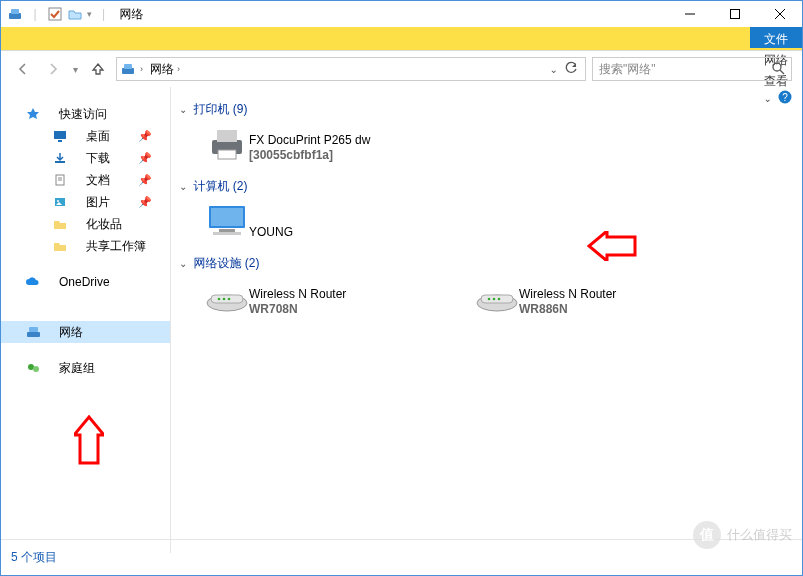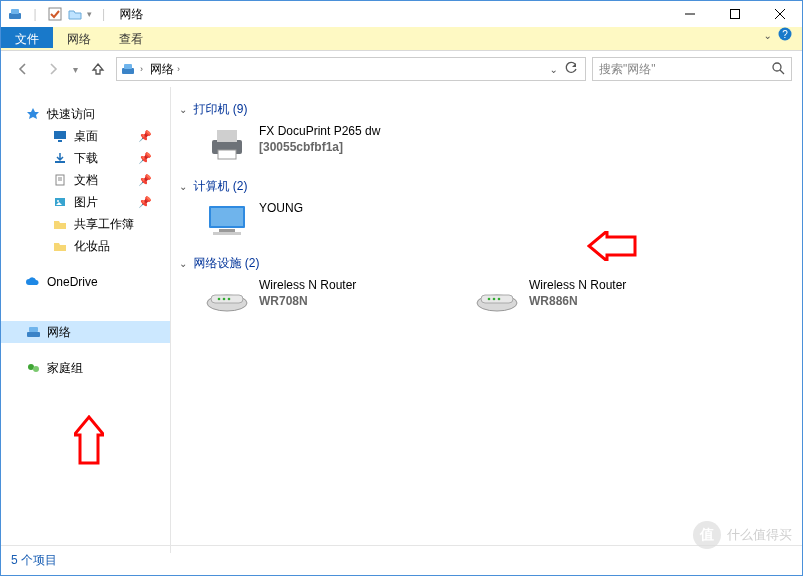--- a/index.html
+++ b/index.html
@@ -6,21 +6,21 @@
   body { margin: 0; width: 803px; height: 576px; background: #fff; overflow: hidden; font-size: 12px; color: #000; border: 1px solid #4a90d9; position: relative; }
 
   
   .titlebar { height: 26px; display: flex; align-items: center; padding: 0 0 0 6px; background: #fff; }
   .titlebar .tb-left { display: flex; align-items: center; gap: 4px; flex: 1; }
   .titlebar .tb-icon svg { display:block; }
   .titlebar .winbtns { display: flex; }
   .titlebar .winbtn { width: 45px; height: 26px; display: flex; align-items: center; justify-content: center; }
 
   
-  .ribbon { height: 24px; display: flex; align-items: flex-start; border-bottom: 1px solid #d9d9d9; background:#fef9c3; }
+  .ribbon { height: 24px; display: flex; align-items: flex-end; border-bottom: 1px solid #d9d9d9; background:#fde047;flex-direction:column; }
   .ribbon .tab { padding: 4px 14px 0 14px; font-size: 12px; color: #333; display:flex; align-items:center; }
   .ribbon .tab.file { background: #1979ca; color: #fff; }
   .ribbon .spacer { flex: 1; }
   .ribbon .help { display: flex; align-items: center; gap: 6px; padding-right: 10px; color:#1979ca; }
   .ribbon .help .caret { font-size:10px; color:#555;}
 
   
   .navbar { height: 36px; display: flex; align-items: center; padding: 4px 10px; gap: 6px; }
   .navbtn { width: 24px; height: 24px; display:flex; align-items:center; justify-content:center; color:#555; border-radius:2px;}
   .navbtn.disabled { color: #bbb; }
@@ -28,38 +28,38 @@
   .addressbar { flex: 1; height: 24px; border: 1px solid #ccc; display: flex; align-items: center; padding: 0 3px; gap:4px;}
   .addr-seg { display:flex; align-items:center; gap:3px; padding:1px 3px;}
   .addr-caret { font-size:9px; color:#555;}
   .addr-right { margin-left:auto; display:flex; align-items:center; gap:6px; color:#555; padding-right:4px;}
   .searchbox { width: 200px; height: 24px; border: 1px solid #ccc; display:flex; align-items:center; padding:0 6px; color:#888;}
   .searchbox .sicon { margin-left:auto; color:#555;}
 
   
   .body { position:absolute; top:86px; bottom:22px; left:0; right:0; display:flex;}
   .sidebar { width: 170px; border-right: 1px solid #e5e5e5; padding-top: 16px; overflow:hidden;}
-  .tree-item { display:flex; align-items:center; height:22px; padding-left: 24px; gap:6px; white-space:nowrap;}
+  .tree-item { display:flex; align-items:center; height:22px; padding-left: 24px; gap:18px; white-space:nowrap;}
   .tree-item.child { padding-left: 51px; }
   .tree-item .pin { margin-left:auto; margin-right:18px; color:#7a7a7a; font-size:11px;}
   .tree-item.selected { background:#cce8ff;}
   .tree-gap { height: 14px; }
   .ico { width:16px; height:16px; display:inline-flex; align-items:center; justify-content:center;}
 
   .content { flex:1; padding: 10px 8px; overflow:auto; }
   .group-header { display:flex; align-items:center; gap:6px; color:#003399; font-size:12px; margin: 4px 0 6px 0;}
   .group-header .gcaret { font-size:10px; color:#555;}
   .group-items { display:flex; flex-wrap:wrap; gap: 10px 20px; padding-left: 26px; margin-bottom: 14px;}
-  .item { display:flex; align-items:flex-start; width: 250px; gap:10px;}
+  .item { display:flex; align-items:flex-end; width: 250px; }
   .item .bigico { width:44px; height:40px; display:flex; align-items:center; justify-content:center; flex-shrink:0;}
   .item .labels { display:flex; flex-direction:column; line-height:1.3;}
   .item .labels .l2 { color:#666;font-weight:bold;}
 
   
-  .statusbar { position:absolute; bottom:0; left:0; right:0; height:30px; border-top:1px solid #e5e5e5; display:flex; align-items:center; padding: 0 10px; color:#1a5fb4; font-size:12px;}
+  .statusbar { position:absolute; bottom:0; left:0; right:0; height:36px; border-top:1px solid #e5e5e5; display:flex; align-items:center; padding: 0 10px; color:#1a5fb4; font-size:12px;}
 
   
   .redarrow { position:absolute; pointer-events:none; }
 
   
   .watermark { position:absolute; right:10px; bottom:26px; display:flex; align-items:center; gap:6px; color:#bbb; font-size:13px; opacity:.7;}
   .watermark .wicon { width:28px; height:28px; border-radius:50%; background:#ddd; display:flex; align-items:center; justify-content:center; color:#fff; font-weight:bold; font-size:14px;}
 
 </style>
 </head>
@@ -227,29 +227,29 @@
         </span>
       <span>图片</span>
       <span class="pin">📌</span>
     </div>
     <div class="tree-item child">
       <span class="ico">
           <svg width="14" height="14">
             <path d="M1 4 h5 l1 2 h6 v6 h-12 z" fill="#f7d774"></path>
           </svg>
         </span>
+      <span>化妆品</span>
+    </div>
+    <div class="tree-item child">
+      <span class="ico">
+          <svg width="14" height="14">
+            <path d="M1 4 h5 l1 2 h6 v6 h-12 z" fill="#f7d774"></path>
+          </svg>
+        </span>
       <span>共享工作簿</span>
-    </div>
-    <div class="tree-item child">
-      <span class="ico">
-          <svg width="14" height="14">
-            <path d="M1 4 h5 l1 2 h6 v6 h-12 z" fill="#f7d774"></path>
-          </svg>
-        </span>
-      <span>化妆品</span>
     </div>
 
     <div class="tree-gap"></div>
     <div class="tree-item">
       <span class="ico">
           <svg width="16" height="12" viewBox="0 0 16 12">
             <path d="M4 9 a3 3 0 0 1 0-6 a4 4 0 0 1 7 1 a2.6 2.6 0 0 1 1 5 z" fill="#1e88e5"></path>
           </svg>
         </span>
       <span>OneDrive</span>

